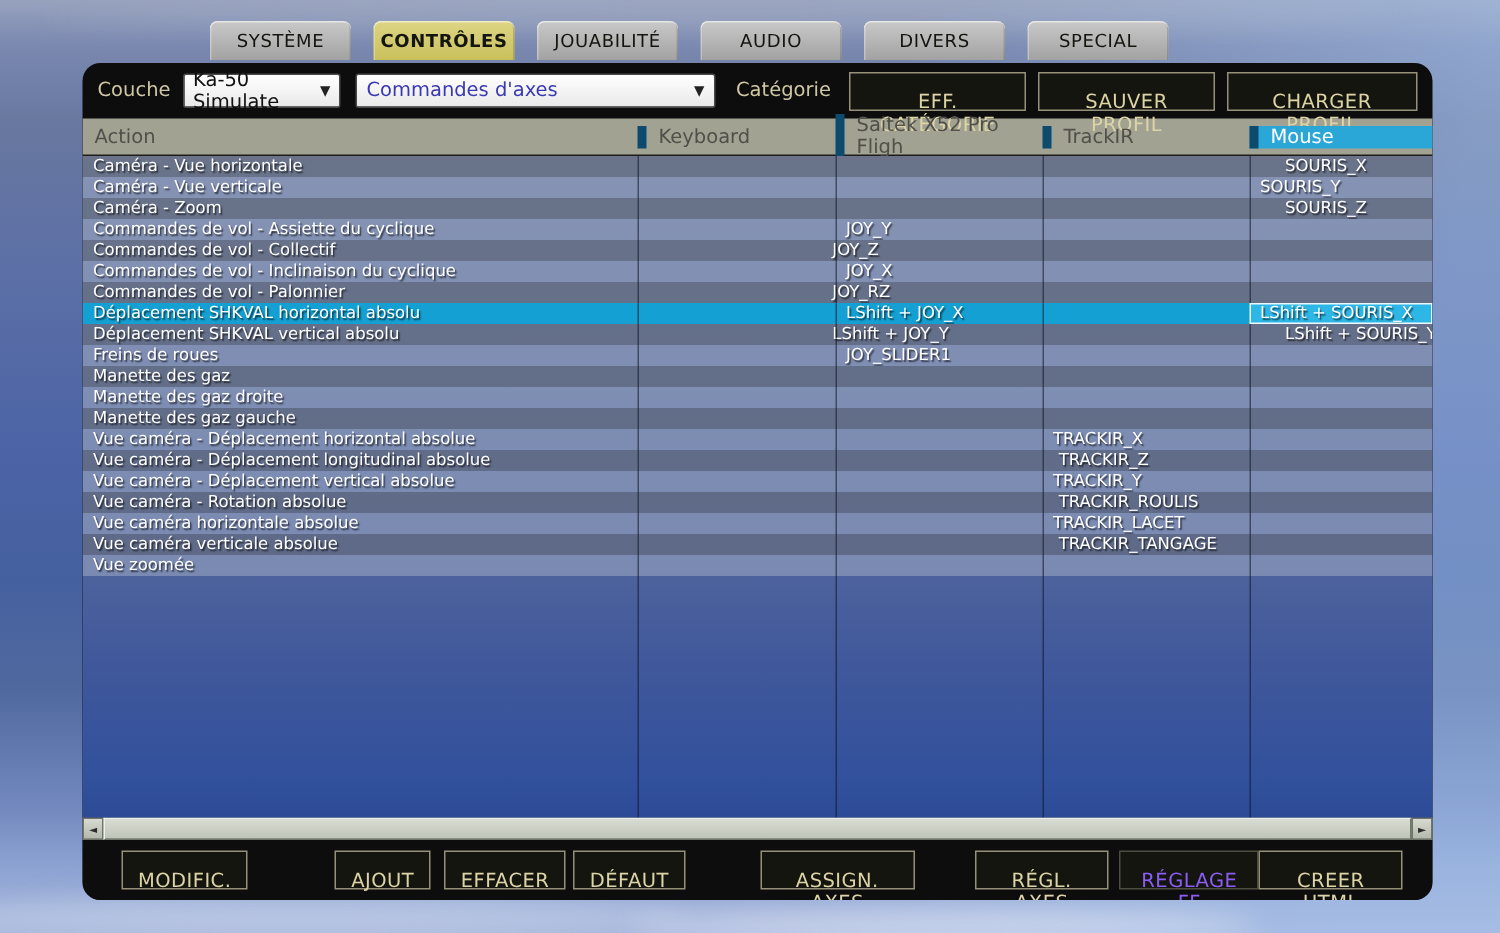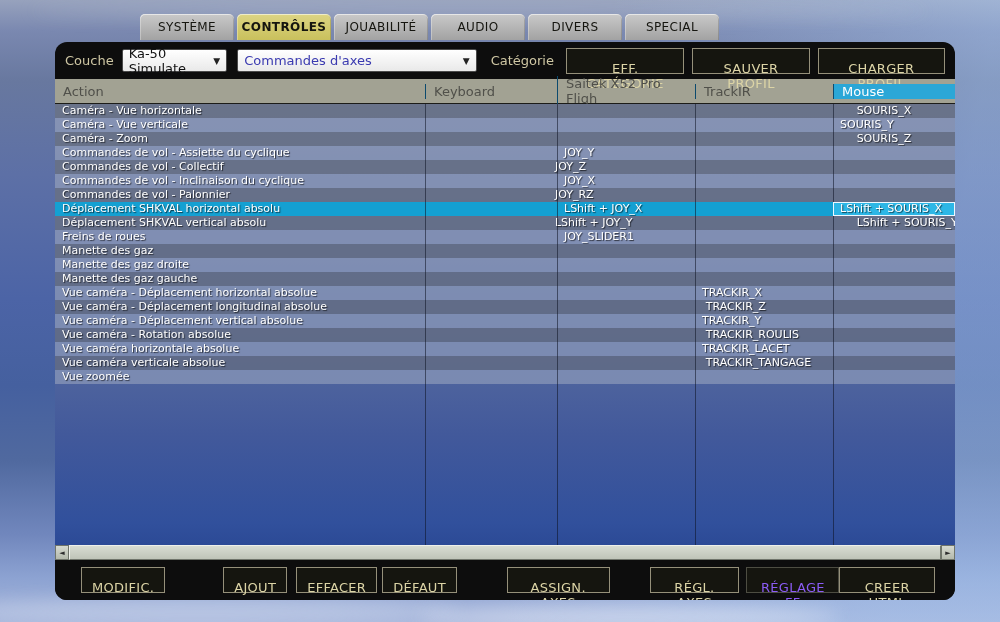--- a/index.html
+++ b/index.html
@@ -12,21 +12,21 @@
       linear-gradient(100deg, rgba(255,255,255,0) 55%, rgba(170,200,240,.45) 90%),
       linear-gradient(180deg,#97a2bd 0%, #7a88b0 5%, #68789f 13%, #5d70a6 28%,
         #4c64a6 48%, #45609f 62%, #50699f 74%, #7187bd 86%, #8da3d2 93%, #a3b3da 100%);
   }
   .cloud { position:absolute; background:rgba(235,240,250,.35); filter:blur(9px); border-radius:50%; }
   .cloud.c1 { left:-60px; top:598px; width:520px; height:26px; }
   .cloud.c2 { left:420px; top:606px; width:420px; height:22px; background:rgba(240,244,252,.5); }
   .cloud.c3 { left:30px; top:6px; width:900px; height:10px; background:rgba(220,226,240,.25); }
 
   
-  .tabbar { position:absolute; left:140px; top:14px; height:26px; display:flex; gap:3px; }
+  .tabbar { position:absolute; left:140px; top:14px; height:26px; display:flex; gap:15px; }
   .tab { width:94px; height:26px; line-height:26px; text-align:center;
     font-size:12px; color:#15150f; letter-spacing:.4px;
     background:linear-gradient(180deg,#c9c9c9,#a2a2a2);
     border-radius:5px 5px 0 0;
     box-shadow:inset 0 1px 0 rgba(255,255,255,.55), inset 1px 0 0 rgba(255,255,255,.3), inset -1px 0 0 rgba(0,0,0,.15);
     cursor:pointer; }
   .tab.active { background:linear-gradient(180deg,#ddd584,#c9c05c); font-weight:bold; }
 
   
   .panel { position:absolute; left:55px; top:42px; width:900px; height:558px;
@@ -46,21 +46,21 @@
   .lbl-cat { margin-left:14px; }
   .gbtn { height:25px; background:#15150f; border:1px solid #95907a; color:#dcd4a6;
     font-size:13px; letter-spacing:.3px; padding:12px 10px; font-family:inherit; cursor:pointer; }
   .gbtn.disabled { color:#8b5cf6; border-color:#4d4d42; cursor:default; }
   .toolbar .gbtn { margin-left:8px; }
   .toolbar .gbtn:first-of-type { margin-left:12px; }
 
   
   .thead { height:25px; display:flex; background:#a2a293; border-bottom:1px solid #1c1c18;align-items:center; }
   .hcell { font-size:13px; color:#50504a; display:flex; align-items:center; padding:0 8px; cursor:pointer; }
-  .hcell + .hcell { border-left:1px solid #0c4a6e; }
+  .hcell + .hcell { border-left:6px solid #0c4a6e; }
   .hcell.active { background:#2ba7d7; color:#ffffff; }
   .c0 { width:370px; } .c1 { width:132px; } .c2 { width:138px; } .c3 { width:138px; } .c4 { width:122px; }
 
   
   .tbody { position:relative; height:441px; overflow:hidden;
     background:linear-gradient(180deg,#8e96a9 0%, #828ca8 12%, #6e7ca6 30%,
       #55699f 55%, #42599b 75%, #31509c 95%, #2c4a96 100%); }
   .grid-lines { position:absolute; inset:0; pointer-events:none; z-index:3; }
   .vline { position:absolute; top:0; bottom:0; width:1px; background:rgba(12,18,34,.55); }
   .trow { display:flex; height:14px; cursor:pointer; }

